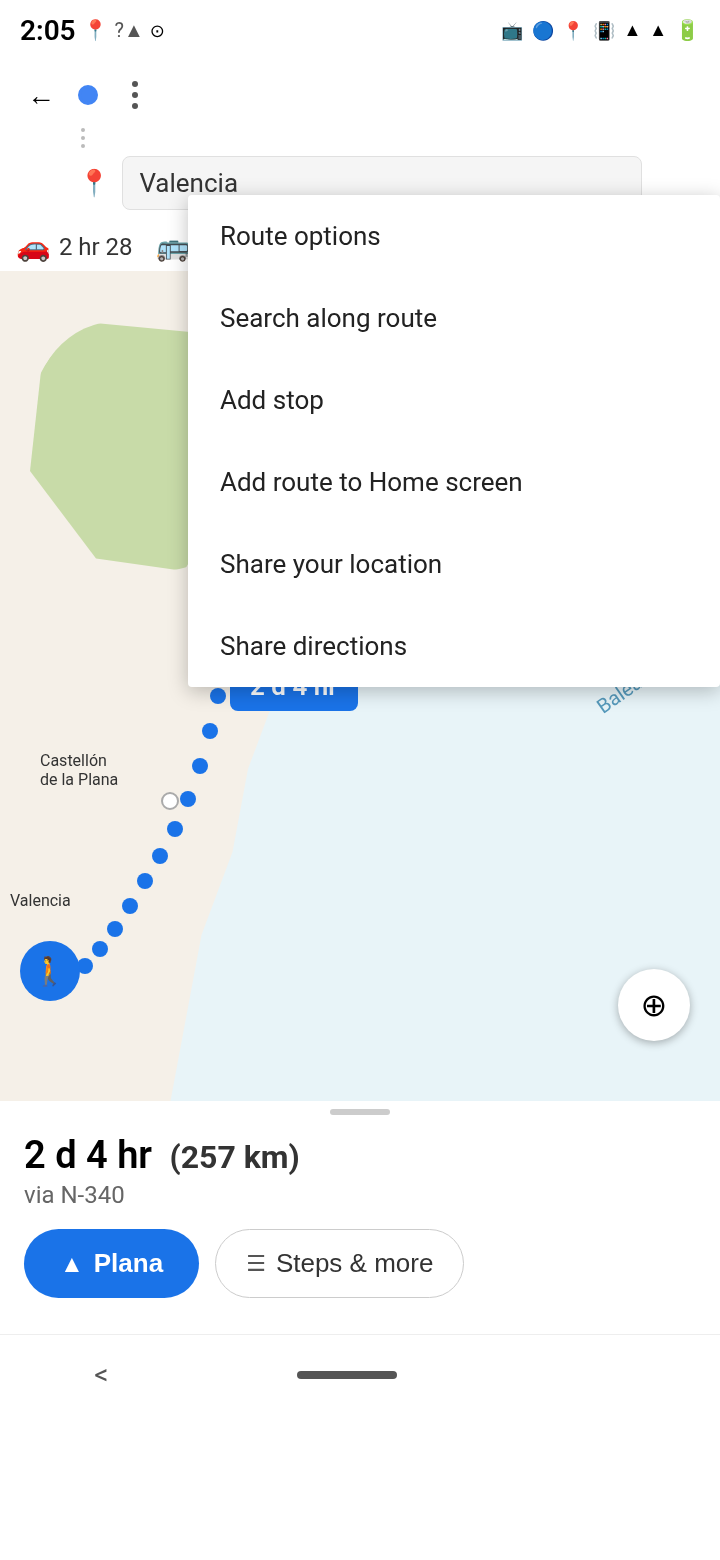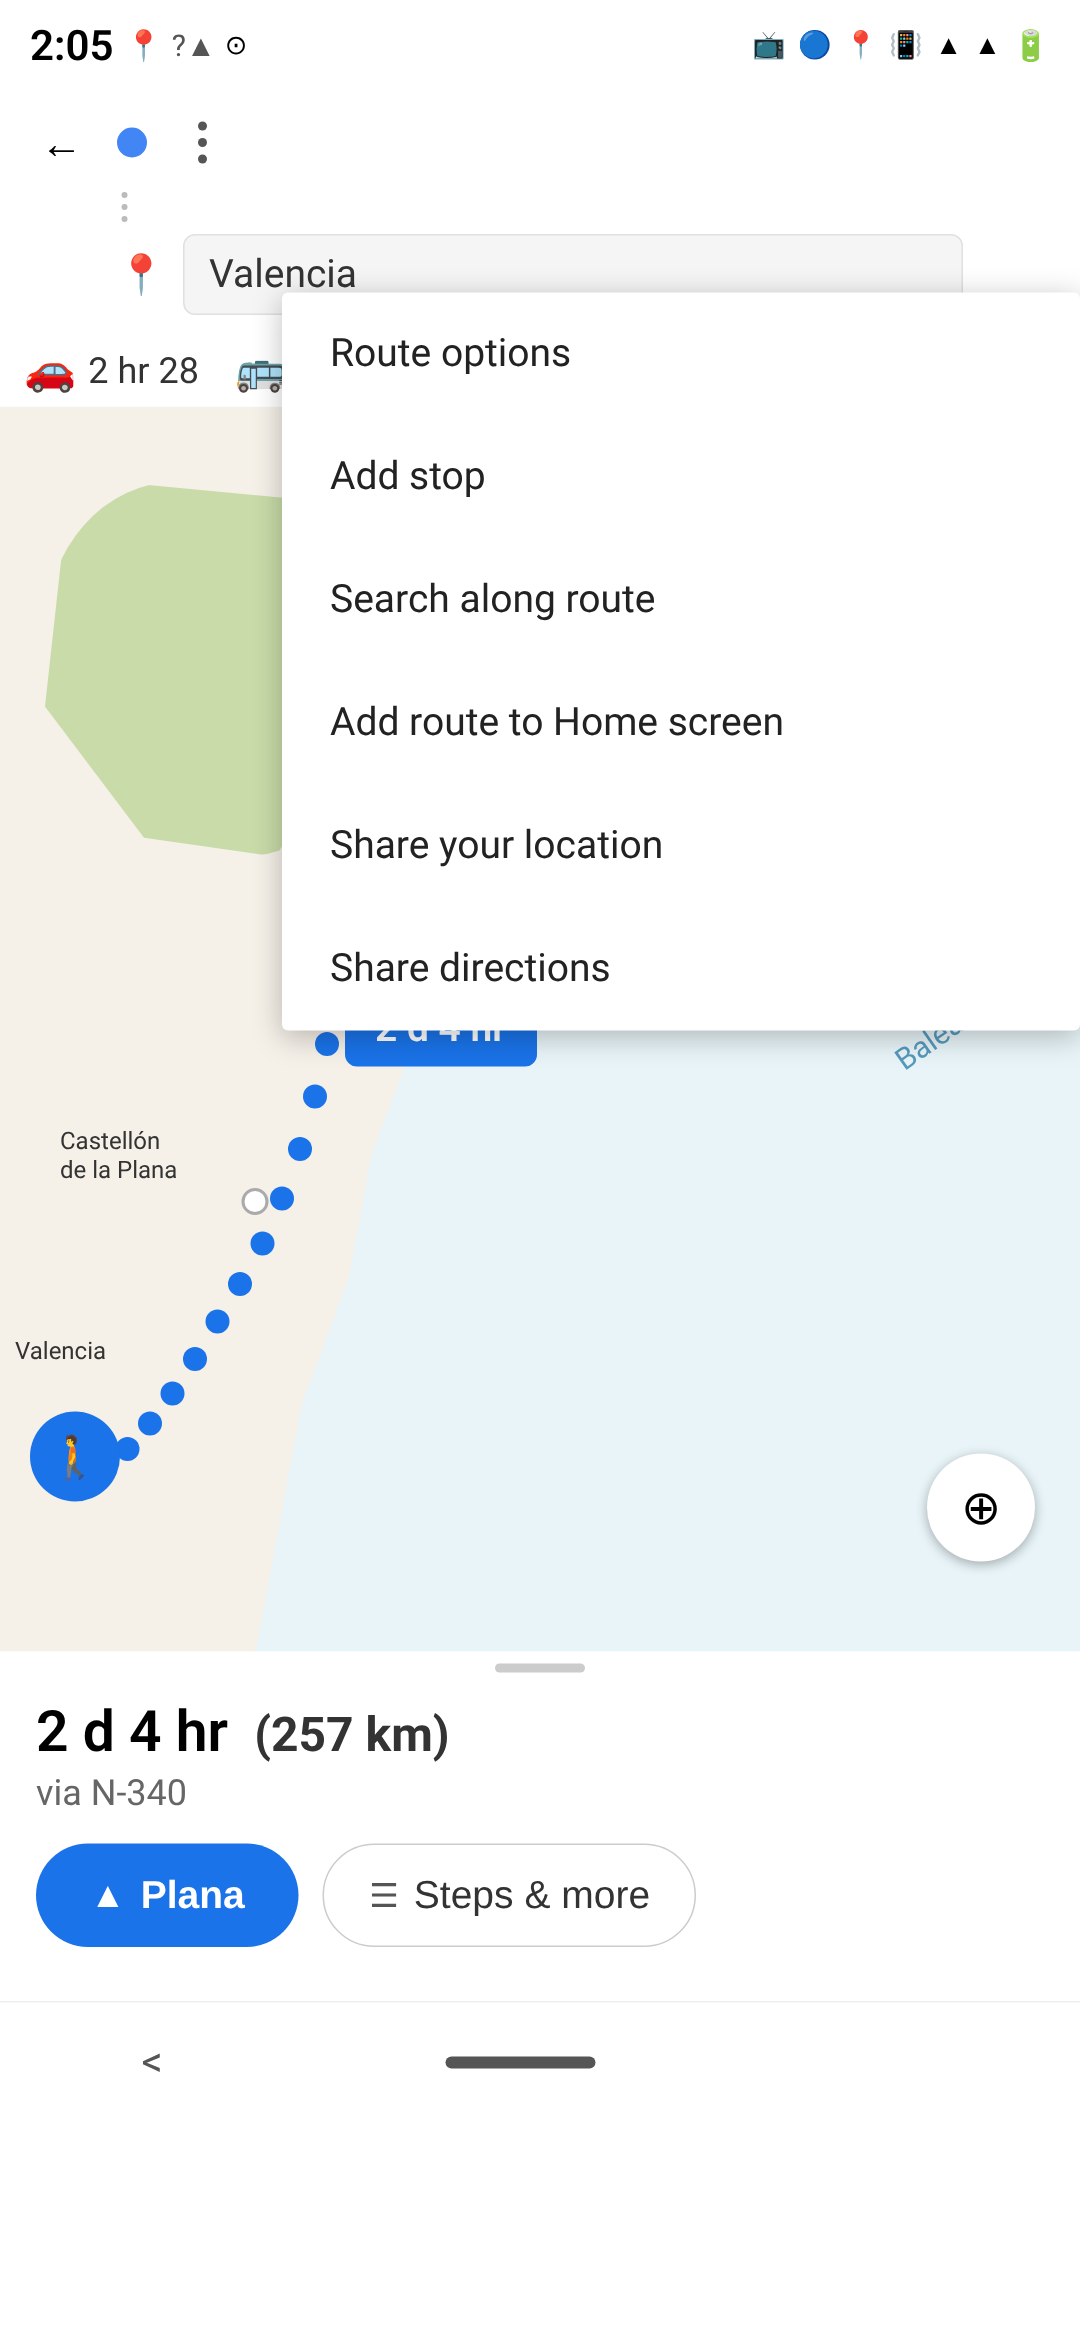--- a/index.html
+++ b/index.html
@@ -509,24 +509,24 @@
   <span class="nav-back">&lt;</span>
   <div class="nav-pill"></div>
   <div style="width:40px;"></div>
 </div>
 
 <div class="dropdown-overlay">
   <div class="dropdown-item">
     <span>Route options</span>
   </div>
   <div class="dropdown-item">
+    <span>Search along route</span>
+  </div>
+  <div class="dropdown-item">
     <span>Add stop</span>
-  </div>
-  <div class="dropdown-item">
-    <span>Search along route</span>
   </div>
   <div class="dropdown-item">
     <span>Add route to Home screen</span>
   </div>
   <div class="dropdown-item">
     <span>Share your location</span>
   </div>
   <div class="dropdown-item">
     <span>Share directions</span>
   </div>

